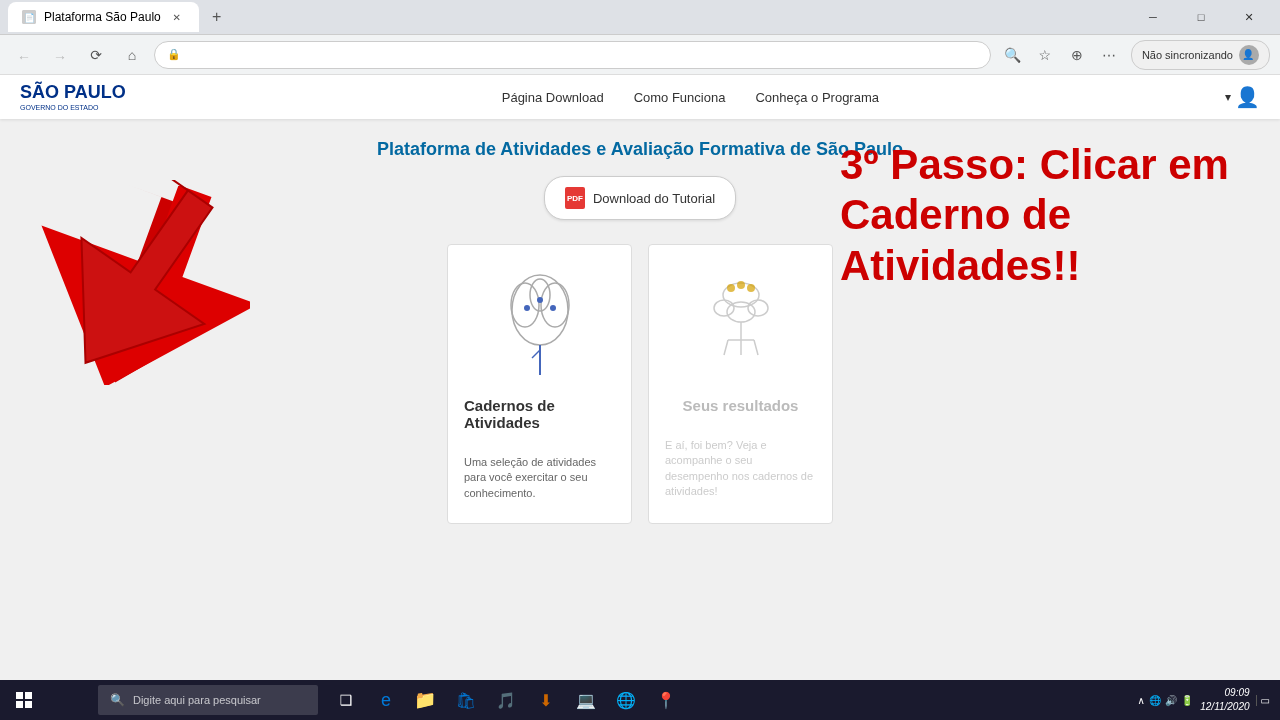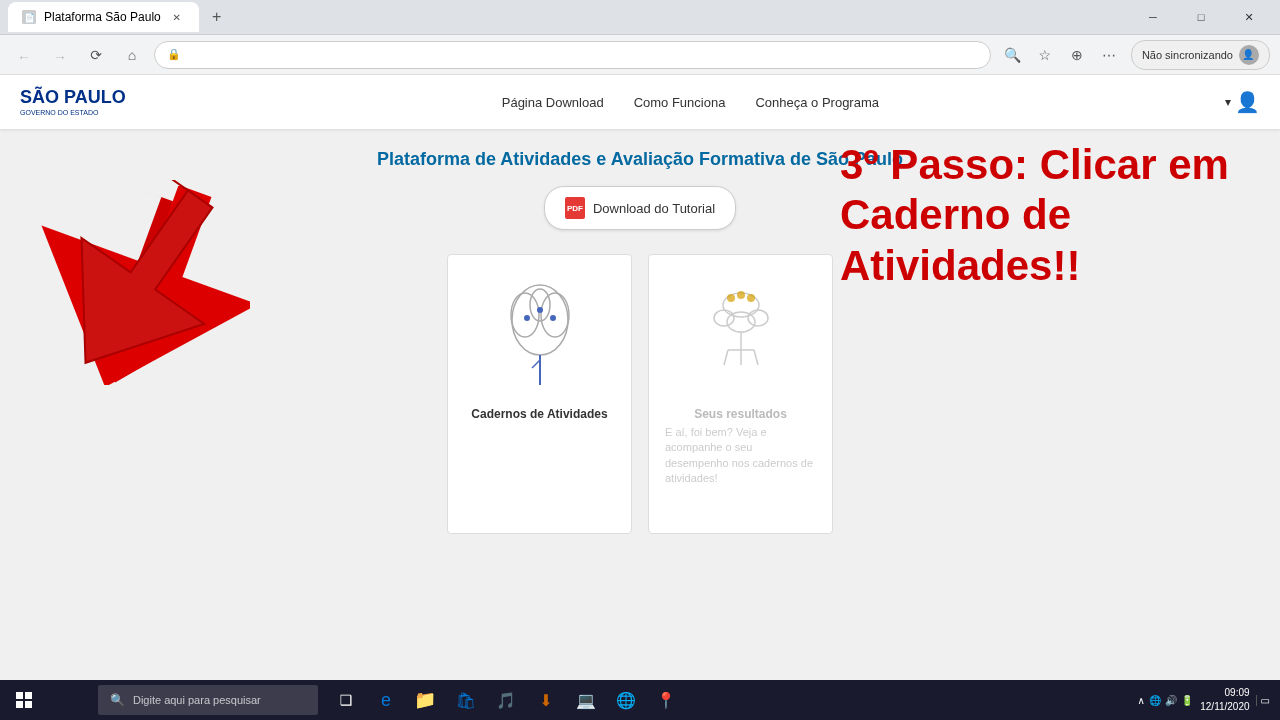--- a/index.html
+++ b/index.html
@@ -128,21 +128,21 @@
     .page-content {
       background: #f0f0f0;
       height: calc(720px - 75px - 40px);
       position: relative;
       overflow: hidden;
     }
 
     
     .site-nav {
       background: white;
-      height: 54px;
+      height: 44px;
       display: flex;
       align-items: center;
       padding: 0 20px;
       box-shadow: 0 1px 3px rgba(0,0,0,0.1);
       position: relative;
     }
     .site-logo {
       display: flex;
       flex-direction: column;
       font-size: 10px;
@@ -238,25 +238,25 @@
       align-items: center;
     }
     .card-img-area {
       width: 100px; height: 120px;
       display: flex;
       align-items: center;
       justify-content: center;
       margin-bottom: 12px;
     }
     .card-title {
-      font-size: 12px;
+      font-size: 15px;
       font-weight: bold;
       color: #333;
       text-align: left;
-      margin-bottom: 4px;
+      margin-bottom: 24px;
     }
     .card-desc {
       font-size: 11px;
       color: #666;
       text-align: left;
       line-height: 1.4;
     }
     .card.dimmed .card-title { color: #bbb; }
     .card.dimmed .card-desc { color: #ccc; }
 
@@ -326,20 +326,21 @@
       display: flex;
       align-items: center;
       gap: 6px;
       padding-right: 10px;
       color: white;
       font-size: 10px;
     }
     .taskbar-time {
       text-align: right;
       line-height: 1.4;
+      font-style: italic;
     }
     .taskbar-sys-icons {
       display: flex;
       gap: 4px;
       align-items: center;
     }
     .windows-btn {
       width: 48px; height: 40px;
       display: flex; align-items: center; justify-content: center;
       cursor: pointer;
@@ -434,20 +435,21 @@
             <ellipse cx="60" cy="35" rx="14" ry="22" stroke="#aaa" stroke-width="1.5" fill="none"></ellipse>
             <ellipse cx="45" cy="25" rx="10" ry="16" stroke="#aaa" stroke-width="1.5" fill="none"></ellipse>
             <line x1="45" y1="75" x2="45" y2="105" stroke="#4466bb" stroke-width="2"></line>
             <line x1="37" y1="88" x2="45" y2="80" stroke="#4466bb" stroke-width="1.5"></line>
             <circle cx="32" cy="38" r="3" fill="#4466bb"></circle>
             <circle cx="45" cy="30" r="3" fill="#4466bb"></circle>
             <circle cx="58" cy="38" r="3" fill="#4466bb"></circle>
           </svg>
         </div>
         <div class="card-title">Cadernos de Atividades</div>
+        <div class="card-desc">Uma seleção de atividades para você exercitar o seu conhecimento.</div>
       </div>
 
       <div class="card dimmed">
         <div class="card-img-area">
           <svg class="tree-svg" viewBox="0 0 90 110" fill="none" xmlns="http://www.w3.org/2000/svg">
 
             <ellipse cx="45" cy="25" rx="18" ry="12" stroke="#ccc" stroke-width="1.5" fill="none"></ellipse>
             <ellipse cx="28" cy="38" rx="10" ry="8" stroke="#ccc" stroke-width="1.5" fill="none"></ellipse>
             <ellipse cx="62" cy="38" rx="10" ry="8" stroke="#ccc" stroke-width="1.5" fill="none"></ellipse>
             <ellipse cx="45" cy="42" rx="14" ry="10" stroke="#ccc" stroke-width="1.5" fill="none"></ellipse>

